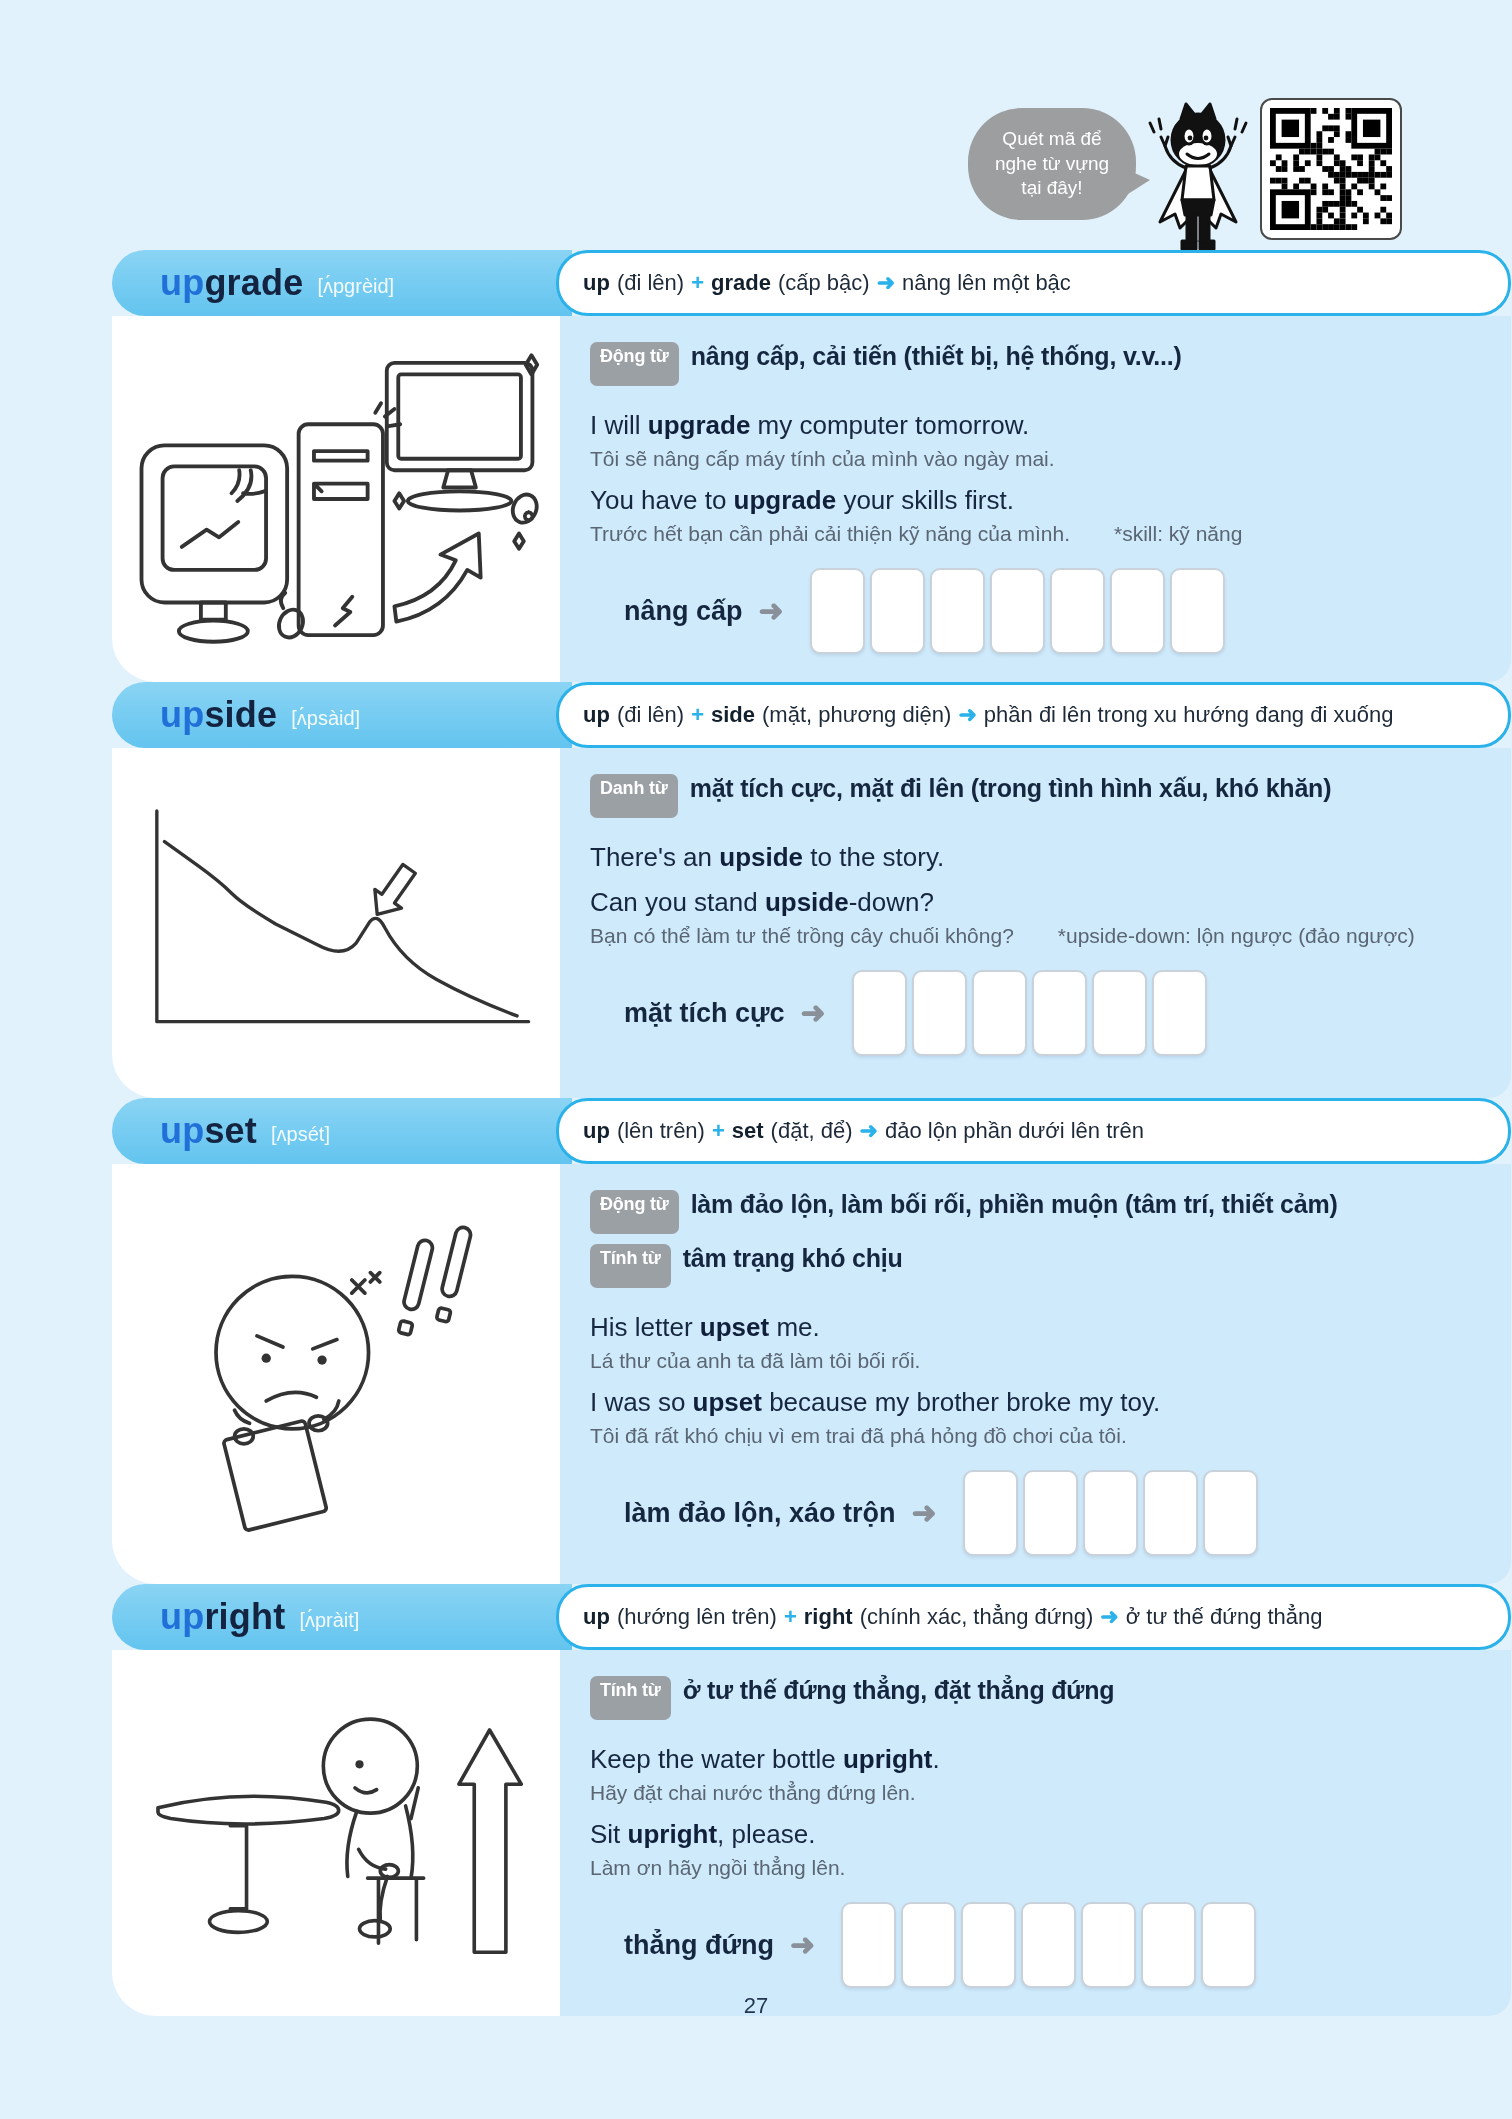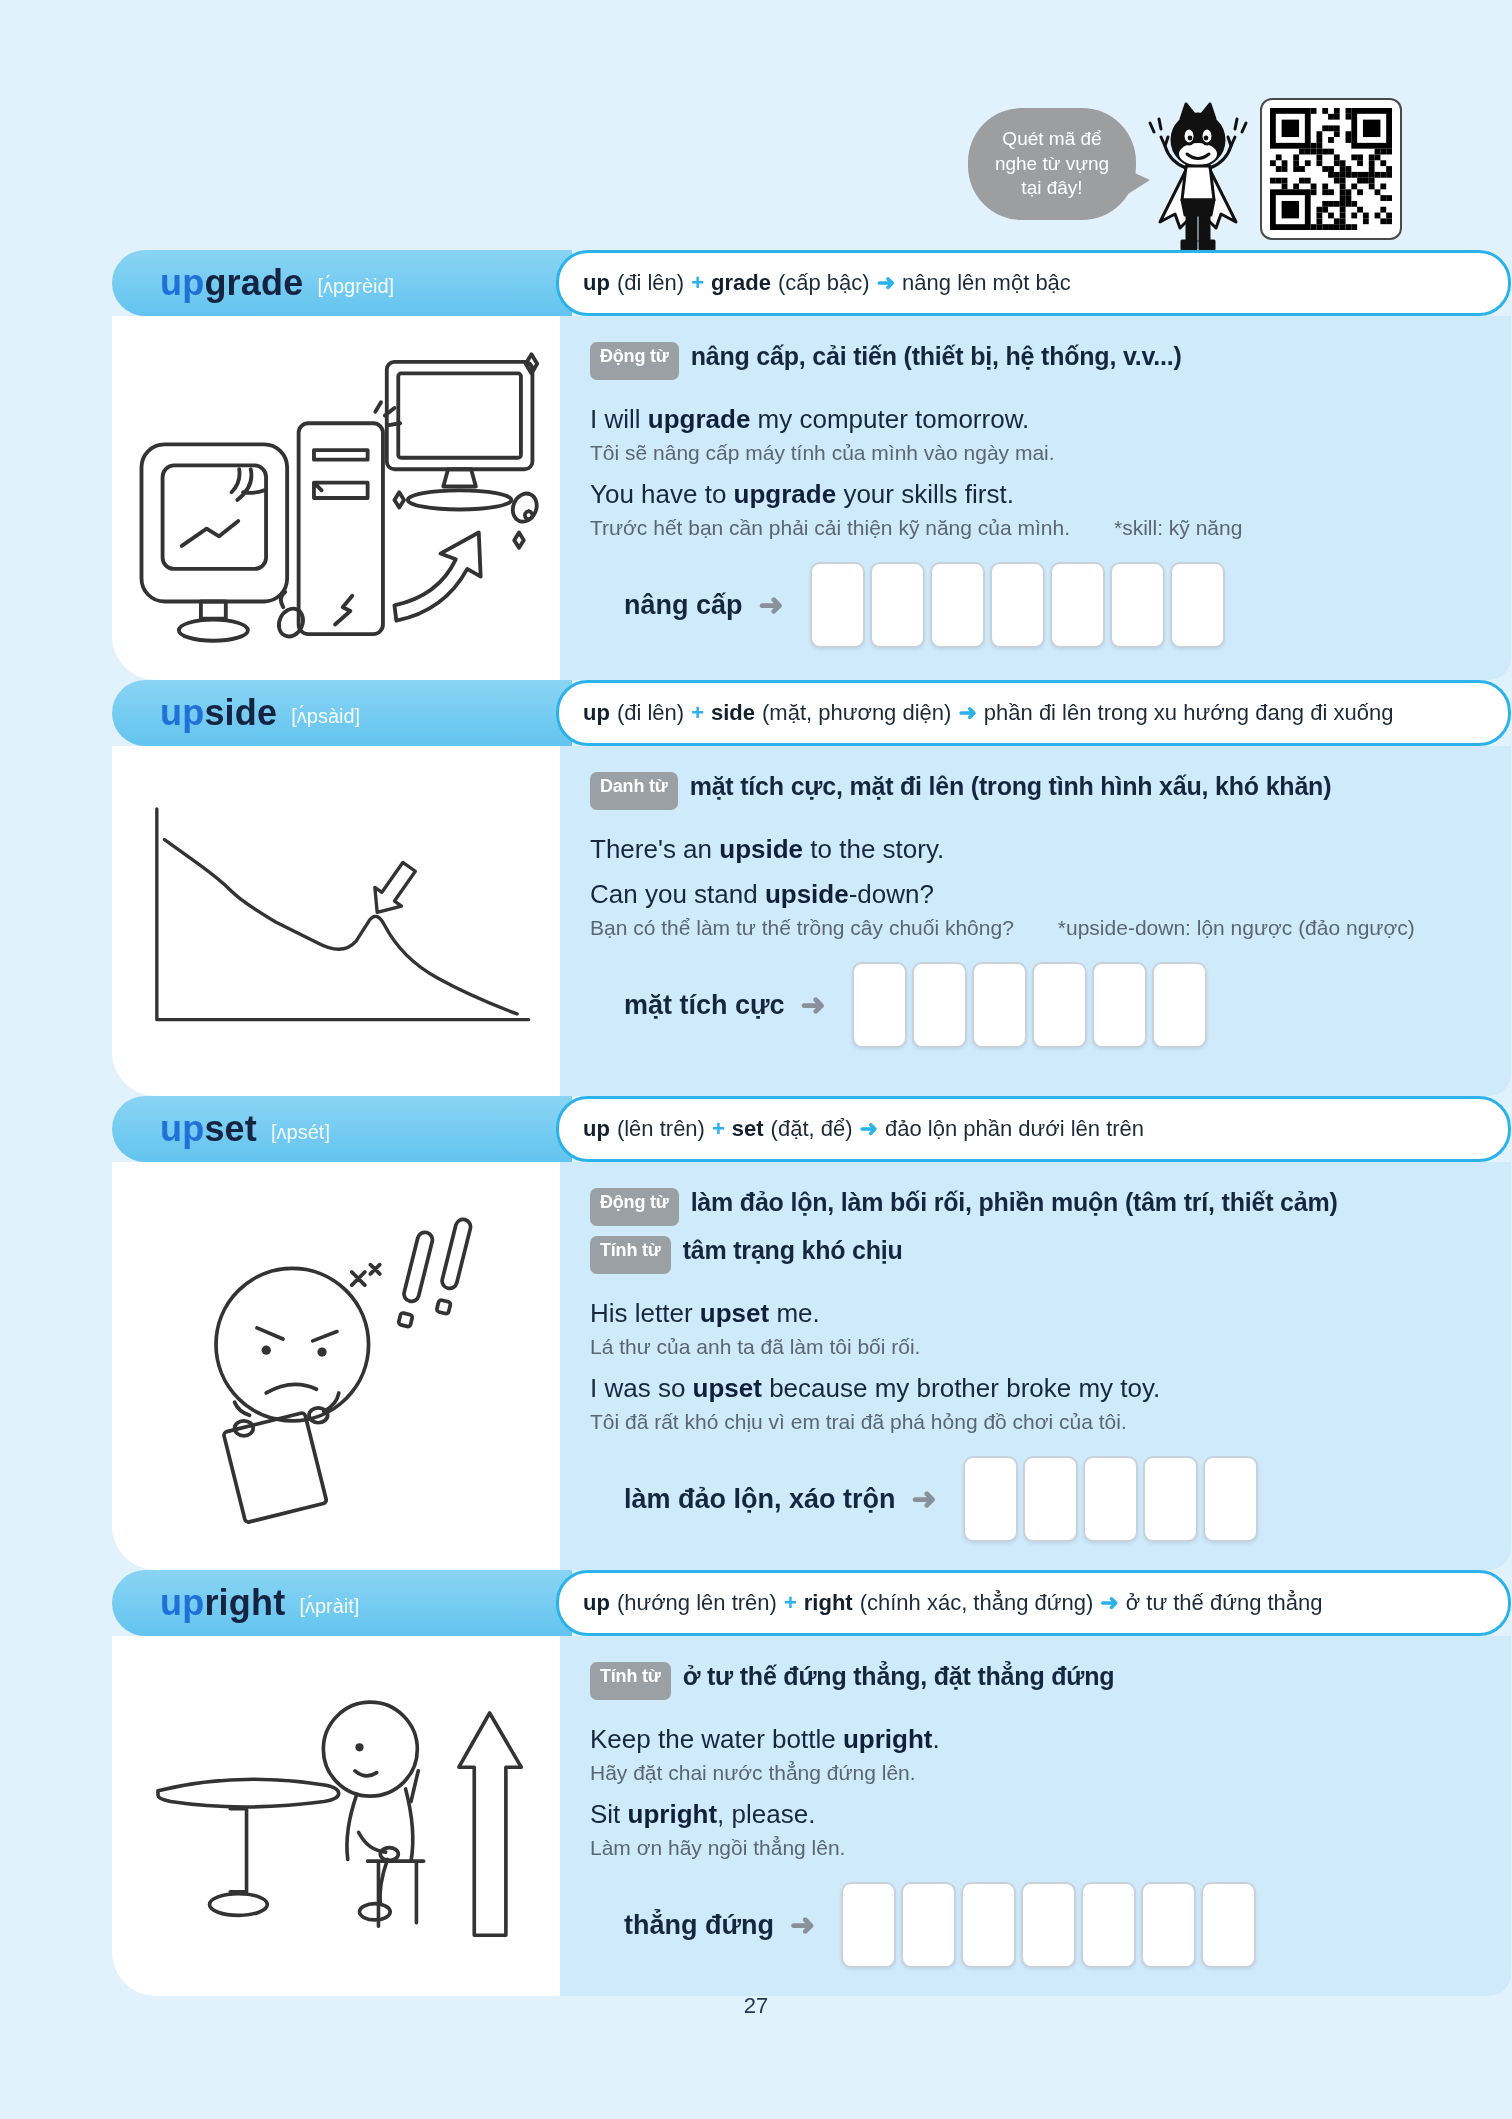--- a/index.html
+++ b/index.html
@@ -49,21 +49,21 @@
     display:flex; align-items:center; justify-content:center; padding:12px;
   }
   .content { flex:1; background:#cfeafb; border-radius:0 0 22px 0; padding:26px 20px 28px 30px; }
   .entry:nth-of-type(1) .entry-body { min-height:364px; }
   .entry:nth-of-type(2) .entry-body { min-height:350px; }
   .entry:nth-of-type(3) .entry-body { min-height:384px; }
   .entry:nth-of-type(4) .entry-body { min-height:322px; }
   .def-line { margin-bottom:10px; font-size:25px; font-weight:bold; color:#15263f; letter-spacing:-0.2px; }
   .tag {
     display:inline-block; background:#9aa0a4; color:#fff; font-size:18px; font-weight:bold;
-    border-radius:7px; padding:4px 10px 13px; margin-right:12px; vertical-align:3px;
+    border-radius:7px; padding:4px 10px 19px; margin-right:12px; vertical-align:3px;
   }
   .examples { margin-top:24px; }
   .example .en { font-size:26px; color:#16273f; margin:14px 0 6px; }
   .example .en b { font-weight:bold; color:#10203a; }
   .example .vn { font-size:21px; color:#5a6673; margin-bottom:12px; }
   .note { margin-left:44px; }
   .practice { display:flex; align-items:center; gap:16px; margin-top:22px;margin-left:34px; }
   .practice-label { font-size:27px; font-weight:bold; color:#15263f; }
   .practice-arrow { color:#8a9099; font-size:30px; font-weight:bold; line-height:1; }
   .boxes { display:flex; gap:5px; margin-left:10px; }

